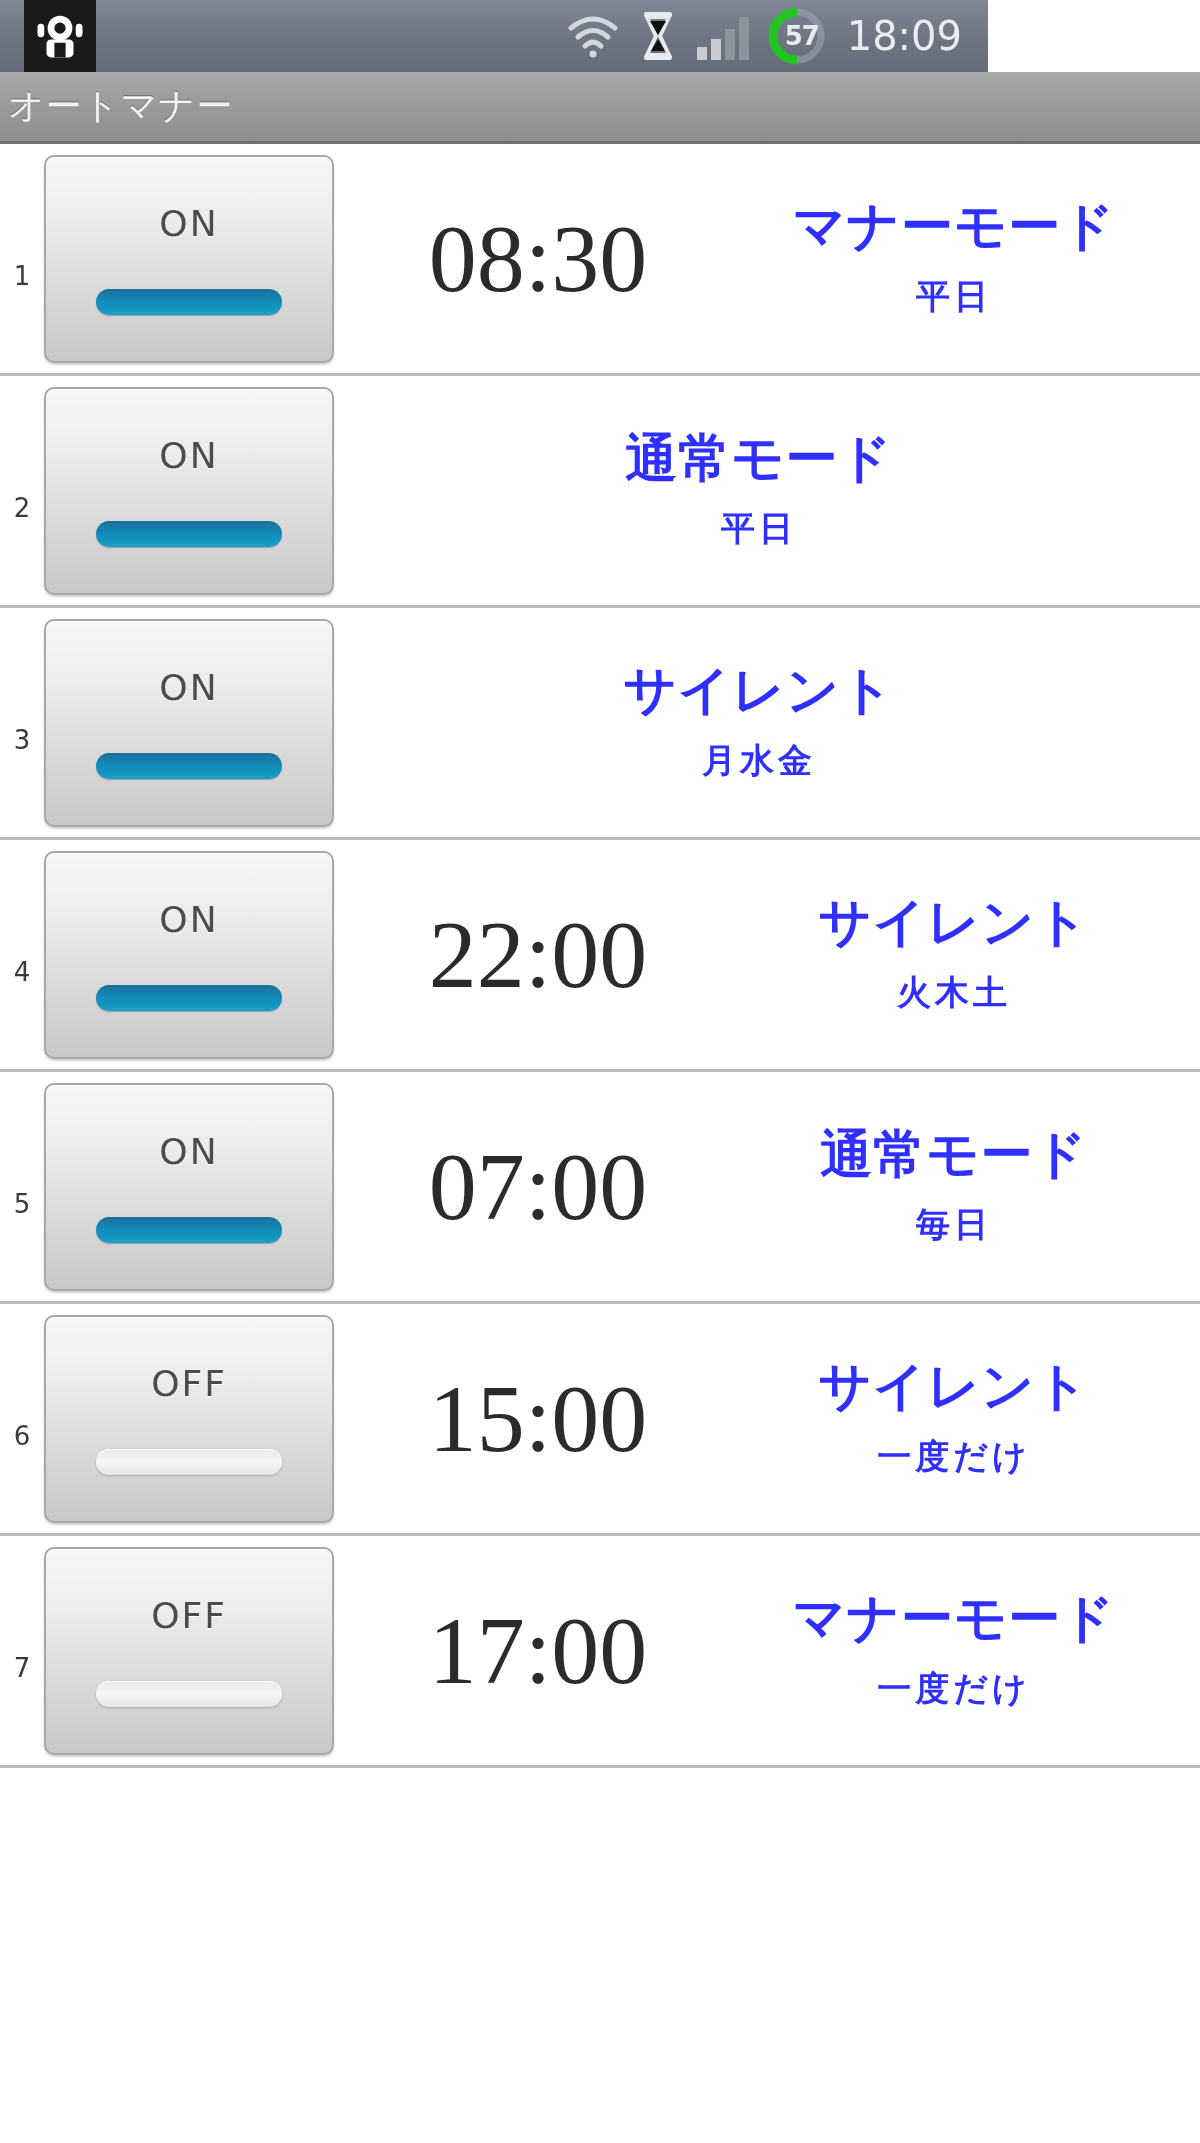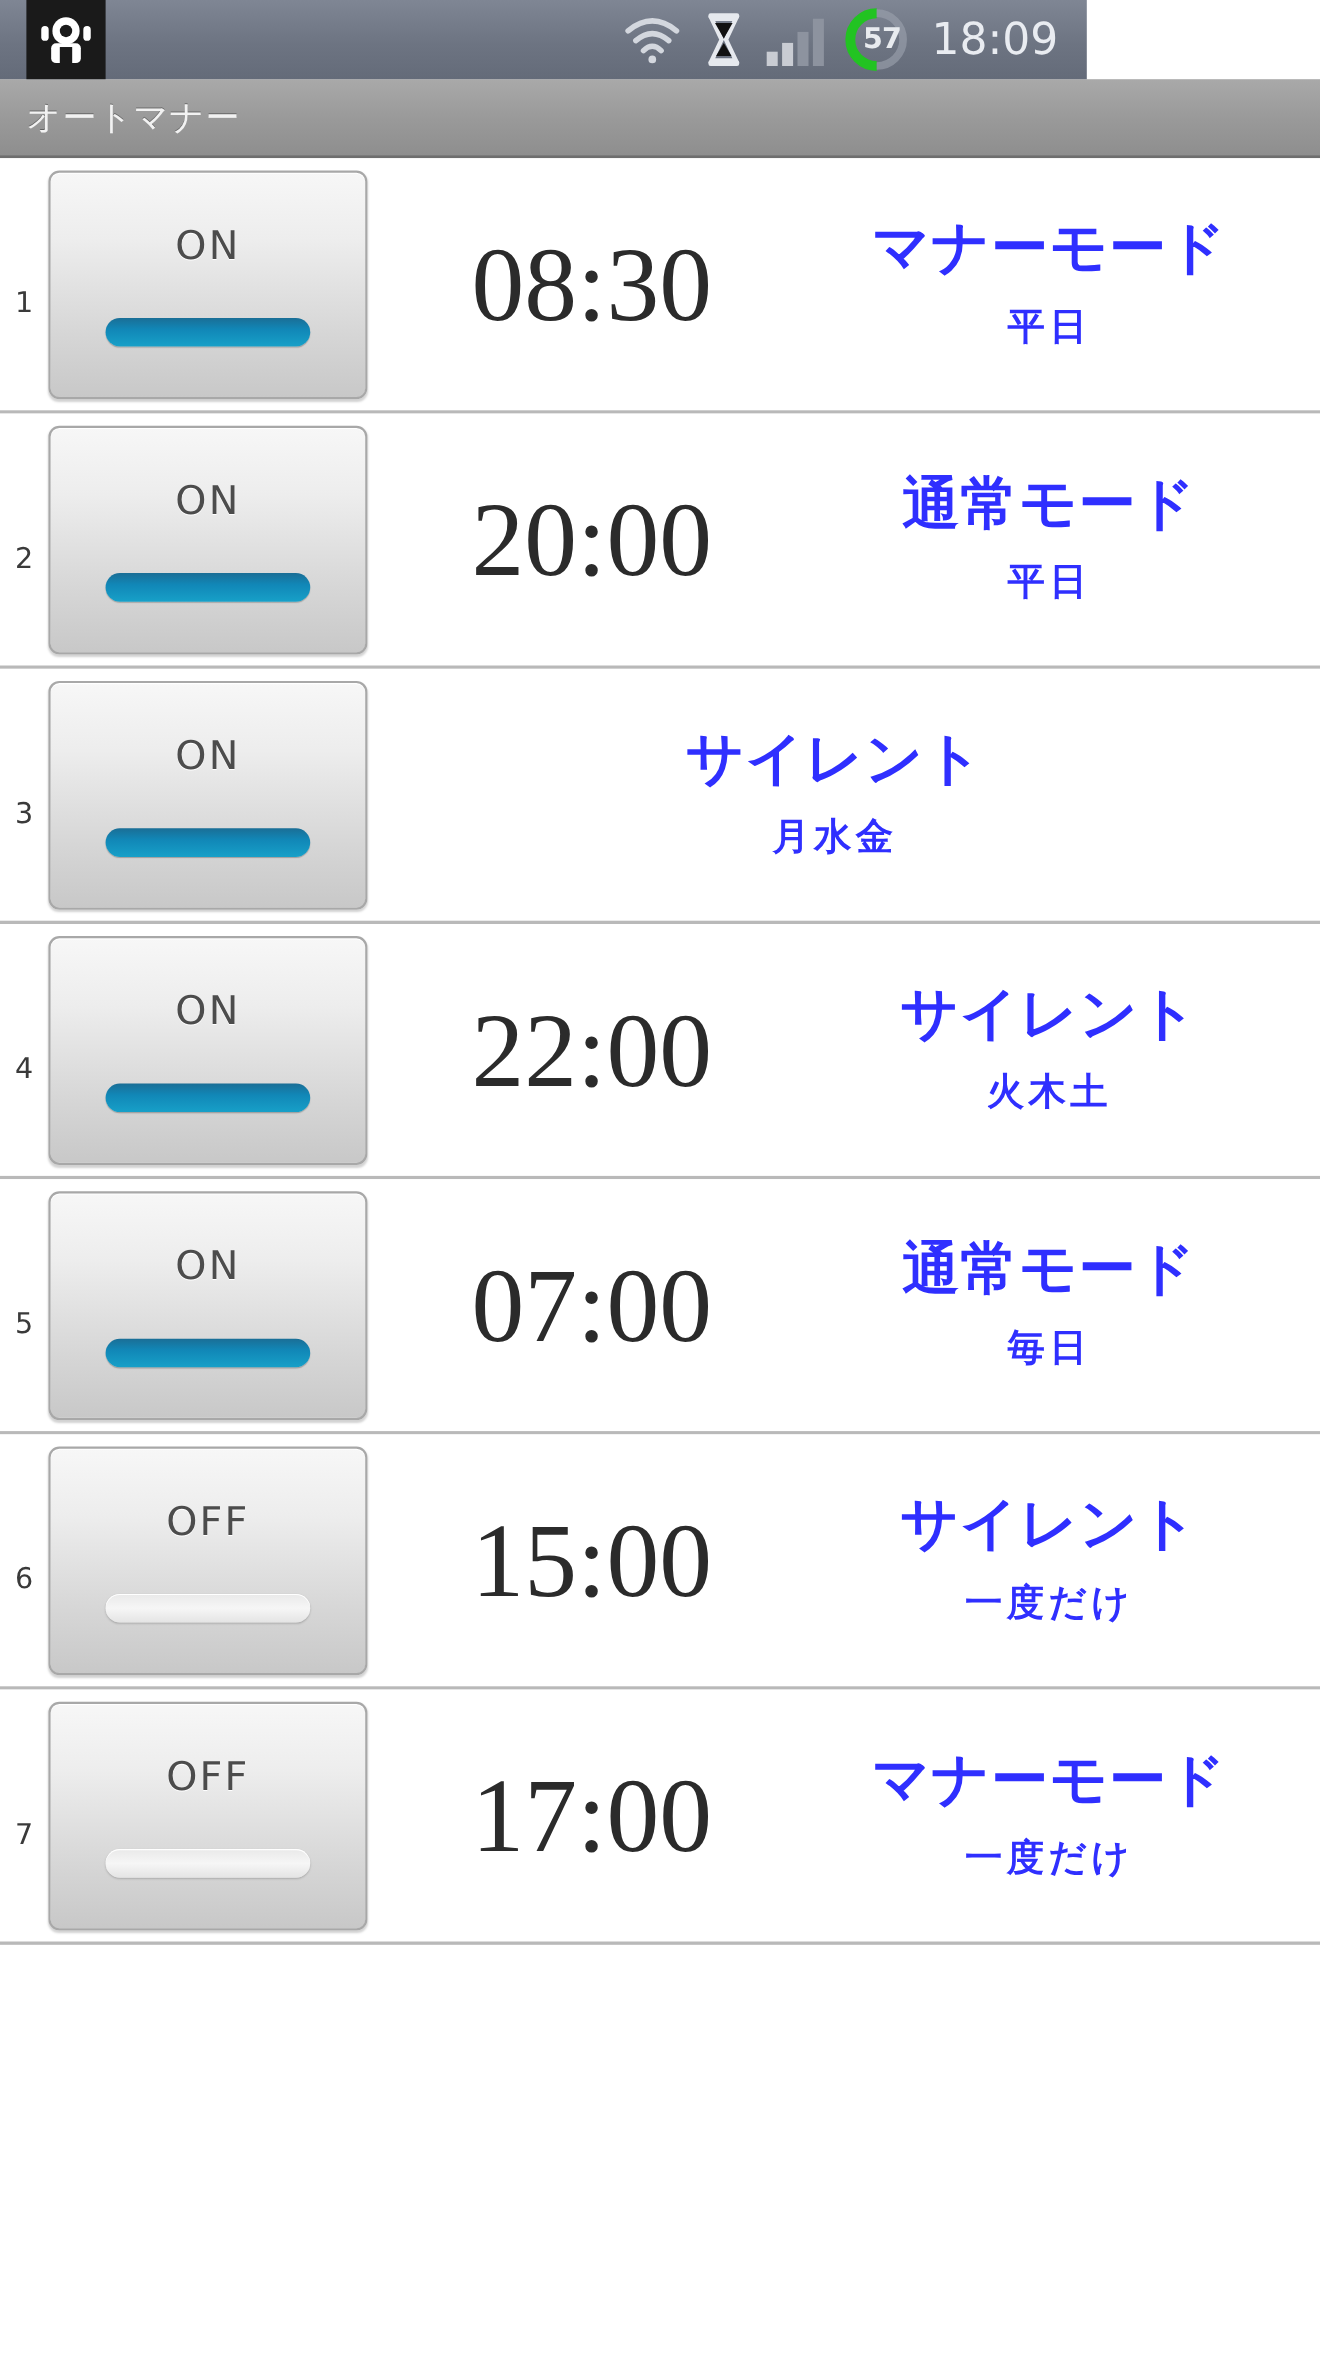--- a/index.html
+++ b/index.html
@@ -77,22 +77,22 @@
   .titlebar {
     width: 1200px;
     height: 72px;
     background: linear-gradient(to bottom, #a9a9a9 0%, #9a9a9a 50%, #8e8e8e 100%);
     border-bottom: 3px solid #6e6e6e;
     display: flex;
     align-items: center;
   }
   .titlebar-text {
     color: #f2f2f2;
-    font-size: 31px;
-    padding-left: 24px;
+    font-size: 36px;
+    padding-left: 8px;
     letter-spacing: 1px;
     text-shadow: 0 -1px 0 rgba(0,0,0,.35);
   }
 
   
   .list {
     width: 1200px;
     background: #ffffff;
   }
   .row {
@@ -257,21 +257,20 @@
         <span class="row-mode">マナーモード</span>
         <span class="row-days">平日</span>
       </div>
     </div>
     <div class="row">
       <div class="row-index">2</div>
       <div class="toggle">
         <span class="toggle-label">ON</span>
         <span class="toggle-bar on"></span>
       </div>
-      <div class="row-time">20:00</div>
       <div class="row-info">
         <span class="row-mode">通常モード</span>
         <span class="row-days">平日</span>
       </div>
     </div>
     <div class="row">
       <div class="row-index">3</div>
       <div class="toggle">
         <span class="toggle-label">ON</span>
         <span class="toggle-bar on"></span>

